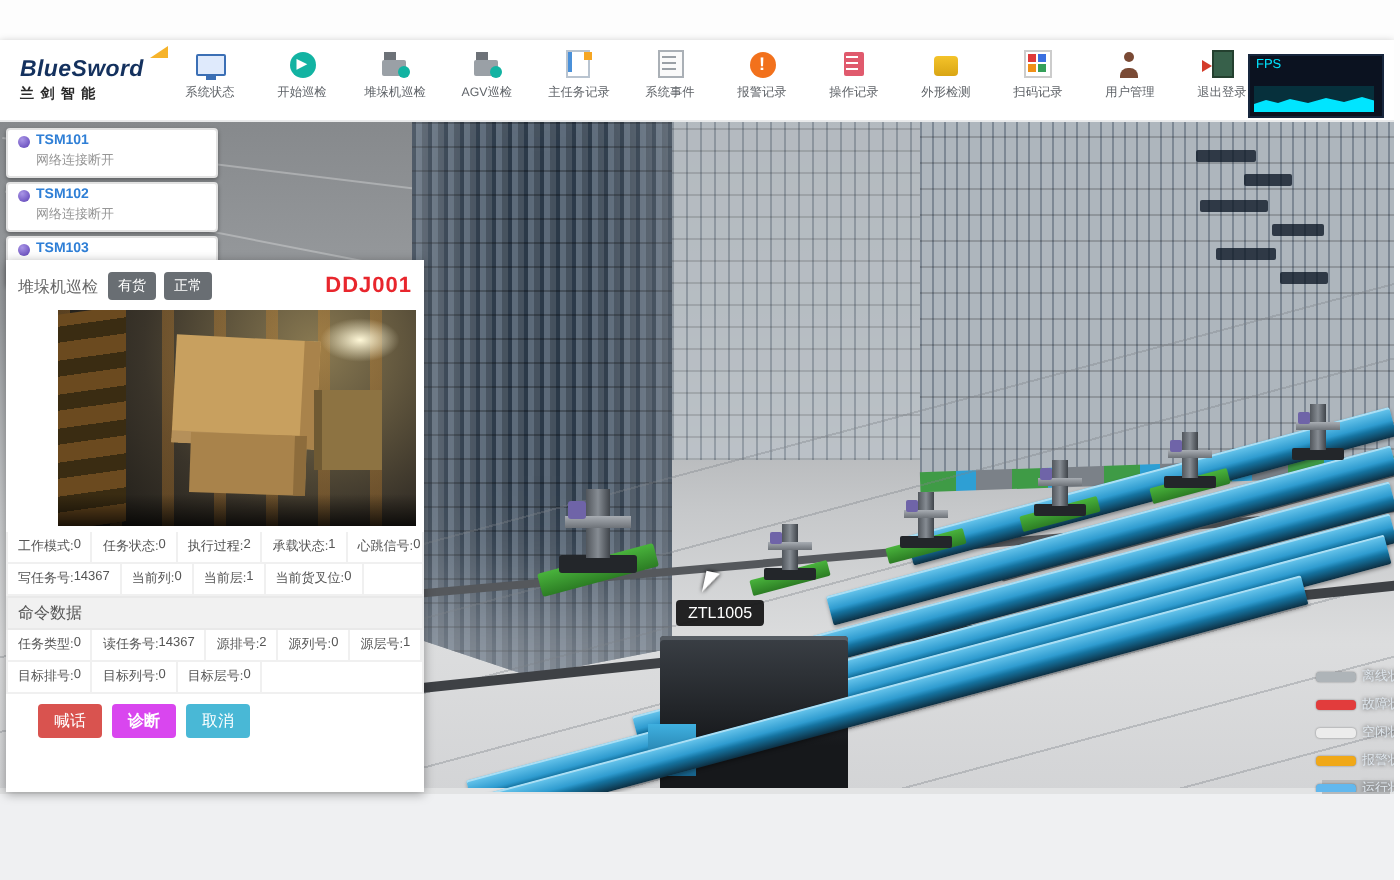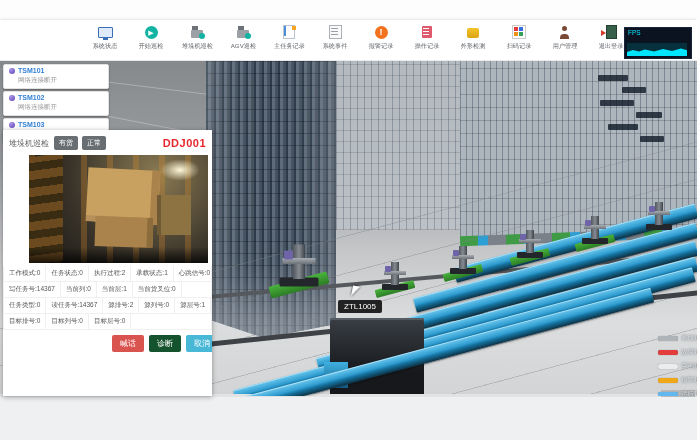--- a/index.html
+++ b/index.html
@@ -105,31 +105,36 @@
   .photo .glow{position:absolute;right:8px;top:4px;width:40px;height:22px;border-radius:50%;background:radial-gradient(#fff8d8,rgba(255,248,216,0) 70%);}
   .photo .bx1{position:absolute;left:58px;top:14px;width:72px;height:54px;background:#c8a05f;box-shadow:inset -8px 0 0 #a9834b,inset 0 -6px 0 #b5905a;transform:rotate(3deg);}
   .photo .bx2{position:absolute;left:66px;top:62px;width:58px;height:30px;background:#a9834b;box-shadow:inset -6px 0 0 #8d6c3c;transform:rotate(2deg);}
   .photo .bx3{position:absolute;left:128px;top:40px;width:34px;height:40px;background:#8d7342;box-shadow:inset 4px 0 0 #6f5a33;}
   .photo .shadow{position:absolute;left:0;bottom:0;width:100%;height:16px;background:linear-gradient(0deg,rgba(0,0,0,.75),rgba(0,0,0,0));}
   .sect{background:#f1f1f1;border:1px solid #e9e9e9;padding:2px 5px;font-size:8px;color:#555;}
   .trow{display:flex;border:1px solid #f0f0f0;border-top:none;overflow:hidden;background:#fff;}
   .cell{display:flex;flex:0 0 auto;padding:3px 5px;border-right:1px solid #f0f0f0;white-space:nowrap;font-size:6.5px;color:#555;}
   .cell .lbl::after{content:": ";}
   .cell.fill{flex:1 1 auto;border-right:none;}
-  .btn-row{display:flex;justify-content:flex-end;padding:5px 0 0 0;margin-right:-6px;}
+  .btn-row{display:flex;padding:5px 0 0 11px;margin-right:-6px;}
   .btn{color:#fff;font-size:8px;padding:3px 8px;border-radius:2px;margin-left:5px;border:none;cursor:pointer;white-space:nowrap;}
   .right-margin{position:absolute;right:0;top:0;width:3px;height:440px;background:#fdfdfd;z-index:70;}
 </style>
 </head>
 <body>
 
 <div class="canvas">
   <div class="window">
 
     <div class="topbar">
+      <div class="logo">
+        <div class="bs">BlueSword</div>
+        <div class="accent"></div>
+        <div class="cn">兰剑智能</div>
+      </div>
       <div class="tb">
         <div class="tb-item">
           <span class="ic">
               <span class="ic-monitor"></span>
             </span>
           <span class="lab">系统状态</span>
         </div>
         <div class="tb-item">
           <span class="ic">
               <span class="ic-play">▶</span>
@@ -381,20 +386,21 @@
             <span class="lbl">当前层</span>
             <span class="val">1</span>
           </div>
         <div class="cell">
             <span class="lbl">当前货叉位</span>
             <span class="val">0</span>
           </div>
         <div class="cell fill"></div>
       </div>
 
+      <div class="sect">命令数据</div>
       <div class="trow">
         <div class="cell">
             <span class="lbl">任务类型</span>
             <span class="val">0</span>
           </div>
         <div class="cell">
             <span class="lbl">读任务号</span>
             <span class="val">14367</span>
           </div>
         <div class="cell">
@@ -421,21 +427,21 @@
           </div>
         <div class="cell">
             <span class="lbl">目标层号</span>
             <span class="val">0</span>
           </div>
         <div class="cell fill"></div>
       </div>
 
       <div class="btn-row">
         <button class="btn" style="background-color: rgb(217, 83, 79);">喊话</button>
-        <button class="btn" style="background-color: #14532d;">诊断</button>
+        <button class="btn" style="background-color: #d946ef; font-weight: bold;">诊断</button>
         <button class="btn" style="background-color: rgb(73, 184, 214);">取消</button>
       </div>
     </div>
 
     <div class="win-bottom"></div>
     <div class="resize-chip"></div>
   </div>
 
   <div class="below-window"></div>
   <div class="right-margin"></div>

